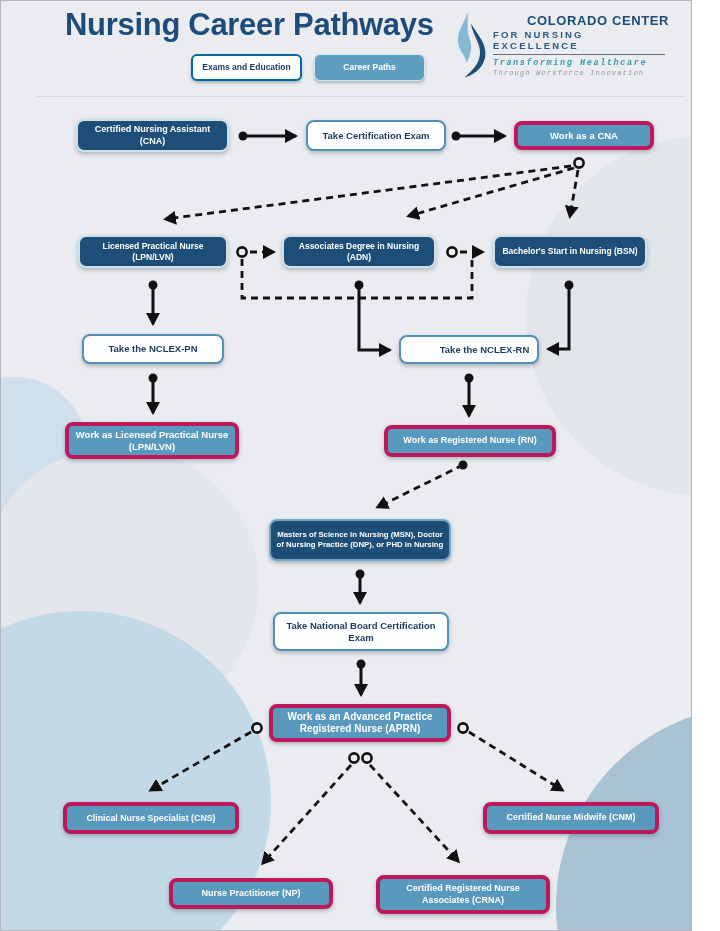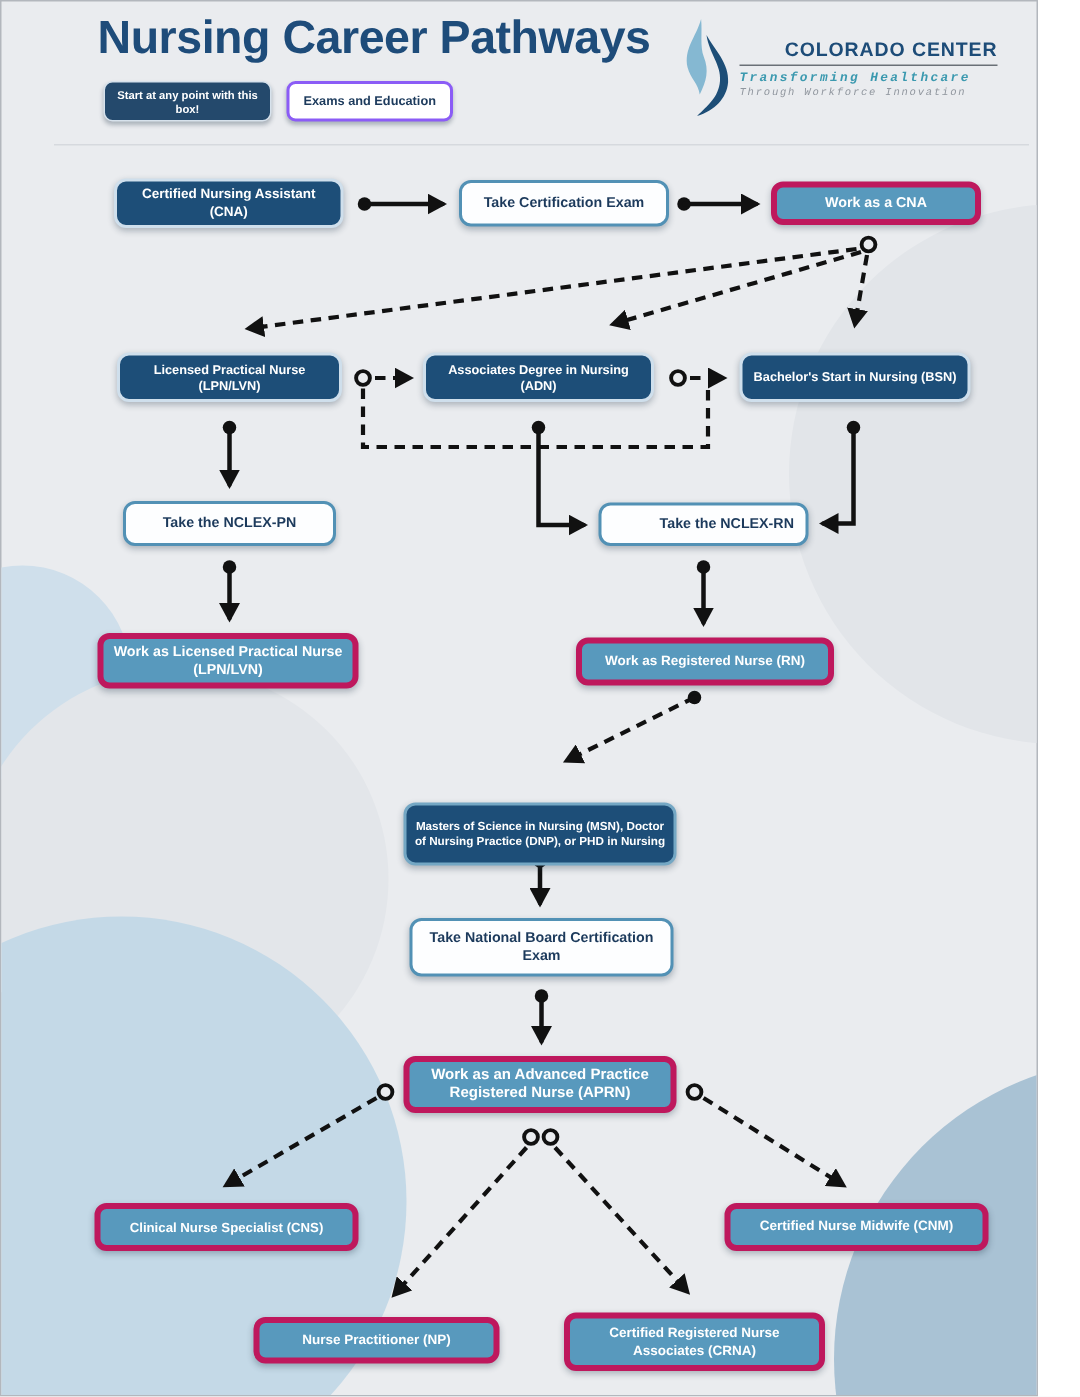--- a/index.html
+++ b/index.html
@@ -26,21 +26,21 @@
   .career{background:#5899bd;color:#fff;border:4px solid #be185d;font-size:9px;}
   #title{
     position:absolute;left:64px;top:6px;z-index:3;font-size:31px;font-weight:bold;
     color:#1e4c7a;letter-spacing:-.3px;
   }
   .legend{position:absolute;z-index:3;top:53px;height:27px;border-radius:6px;
     display:flex;align-items:center;justify-content:center;text-align:center;
     font-weight:bold;line-height:1.2;box-sizing:border-box;
     box-shadow:0 2px 3px rgba(30,50,70,.3);}
   #legend-start{left:68px;width:112px;background:#24496c;color:#fff;font-size:7.5px;border:1.5px solid #d7e2ec;}
-  #legend-exams{left:190px;width:111px;background:#fff;color:#1c3a5c;font-size:8.5px;border:2px solid #8b5cf6;}
+  #legend-exams{left:190px;width:111px;background:#fff;color:#1c3a5c;font-size:8.5px;border:2px solid #0369a1;}
   #legend-career{left:313px;width:111px;background:#5e9ec0;color:#fff;font-size:8.5px;border:1.5px solid #d7e7f1;}
   #hr-sep{position:absolute;left:35px;top:95px;width:650px;height:1px;background:#d6d9de;z-index:1;}
   #logo{position:absolute;left:452px;top:6px;width:216px;height:76px;z-index:3;display:flex;align-items:center;}
   #logo-flame{width:36px;height:70px;flex:0 0 36px;margin-right:4px;}
   #logo-text{display:flex;flex-direction:column;}
   #logo-l1{font-size:13px;font-weight:bold;color:#1d4c78;letter-spacing:.6px;text-align:right;}
   #logo-l2{font-size:9.5px;font-weight:bold;color:#2a5a83;letter-spacing:2.2px;margin-top:1px;}
   #logo-div{border-top:1px solid #6a7077;margin:3px 0 3px 0;width:172px;}
   #logo-l3{font-family:"Liberation Mono",monospace;font-style:italic;font-size:8.5px;color:#3b99af;letter-spacing:1.6px;font-weight:bold;}
   #logo-l4{font-family:"Liberation Mono",monospace;font-style:italic;font-size:7px;color:#90969e;letter-spacing:1.2px;margin-top:1px;}
@@ -51,30 +51,31 @@
 <div id="stage">
 
   <div class="bgc" style="left:525px;top:135px;width:360px;height:360px;background:#e2e5e9;"></div>
   <div class="bgc" style="left:-58px;top:376px;width:144px;height:144px;background:#cfdfeb;"></div>
   <div class="bgc" style="left:-22px;top:445px;width:280px;height:280px;background:#e3e6ea;"></div>
   <div class="bgc" style="left:-110px;top:610px;width:380px;height:380px;background:#c4d9e7;"></div>
   <div class="bgc" style="left:555px;top:705px;width:400px;height:400px;background:#a9c2d4;"></div>
   <div id="hr-sep"></div>
 
   <div id="title">Nursing Career Pathways</div>
-  <div class="legend" id="legend-start">Start at any point with this box!</div>
   <div class="legend" id="legend-exams">Exams and Education</div>
+  <div class="legend" id="legend-career">Career Paths</div>
 
   <div id="logo">
     <svg id="logo-flame" viewBox="0 0 40 72">
       <path fill="#85b8d2" d="M16,0 C12,14 3,22 6,36 C8,44 14,48 15,56 C20,46 22,38 18,28 C15,20 17,10 16,0 Z"></path>
       <path fill="#1d4e77" d="M20,12 C22,26 31,34 30,46 C29,58 21,64 13,72 C26,68 35,59 36,47 C37,33 26,23 20,12 Z"></path>
     </svg>
     <div id="logo-text">
       <div id="logo-l1">COLORADO CENTER</div>
+      <div id="logo-l2">FOR NURSING EXCELLENCE</div>
       <div id="logo-div"></div>
       <div id="logo-l3">Transforming Healthcare</div>
       <div id="logo-l4">Through Workforce Innovation</div>
     </div>
   </div>
 
   <svg id="arrows" width="720" height="931">
     <defs>
       <marker id="ah" markerUnits="userSpaceOnUse" markerWidth="14" markerHeight="14" refX="10" refY="7" orient="auto">
         <path d="M0,0 L13,7 L0,14 Z" fill="#111"></path>
@@ -134,21 +135,21 @@
   <div class="node dark" style="left:77px;top:234px;width:150px;height:33px;">Licensed Practical Nurse (LPN/LVN)</div>
   <div class="node dark" style="left:281px;top:234px;width:154px;height:33px;">Associates Degree in Nursing (ADN)</div>
   <div class="node dark" style="left:492px;top:234px;width:154px;height:33px;">Bachelor's Start in Nursing (BSN)</div>
 
   <div class="node exam" style="left:81px;top:333px;width:142px;height:30px;">Take the NCLEX-PN</div>
   <div class="node exam" style="left:398px;top:334px;width:140px;height:29px;padding-left:34px;">Take the NCLEX-RN</div>
 
   <div class="node career" style="left:64px;top:421px;width:174px;height:37px;font-size:9.5px;">Work as Licensed Practical Nurse (LPN/LVN)</div>
   <div class="node career" style="left:383px;top:424px;width:172px;height:32px;">Work as Registered Nurse (RN)</div>
 
-  <div class="node dark" style="left:268px;top:518px;width:182px;height:42px;font-size:7.8px;border-color:#74a7c4;margin-top:16px;">Masters of Science in Nursing (MSN), Doctor of Nursing Practice (DNP), or PHD in Nursing</div>
+  <div class="node dark" style="left:268px;top:518px;width:182px;height:42px;font-size:7.8px;border-color:#74a7c4;">Masters of Science in Nursing (MSN), Doctor of Nursing Practice (DNP), or PHD in Nursing</div>
   <div class="node exam" style="left:272px;top:611px;width:176px;height:39px;">Take National Board Certification Exam</div>
   <div class="node career" style="left:268px;top:703px;width:182px;height:38px;font-size:10px;">Work as an Advanced Practice Registered Nurse (APRN)</div>
 
   <div class="node career" style="left:62px;top:801px;width:176px;height:32px;font-size:8.8px;">Clinical Nurse Specialist (CNS)</div>
   <div class="node career" style="left:482px;top:801px;width:176px;height:32px;">Certified Nurse Midwife (CNM)</div>
   <div class="node career" style="left:168px;top:877px;width:164px;height:31px;">Nurse Practitioner (NP)</div>
   <div class="node career" style="left:375px;top:874px;width:174px;height:39px;">Certified Registered Nurse Associates (CRNA)</div>
 
 </div>
 

